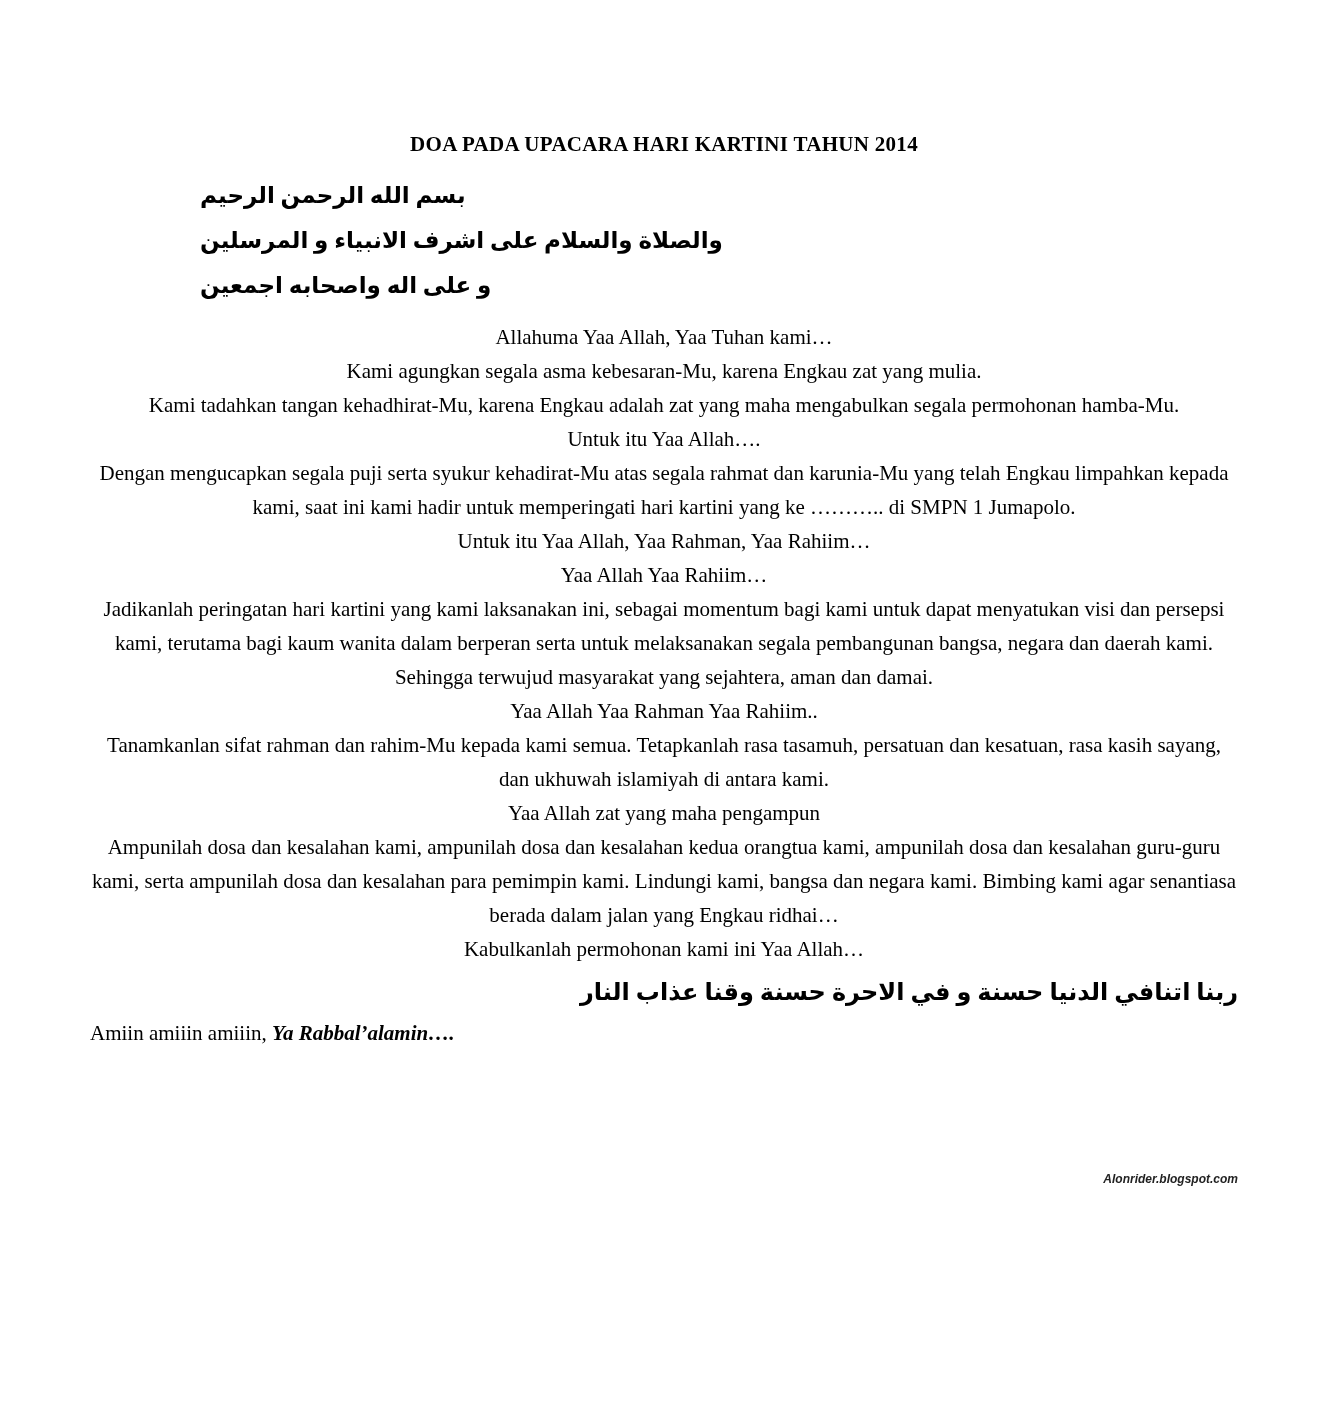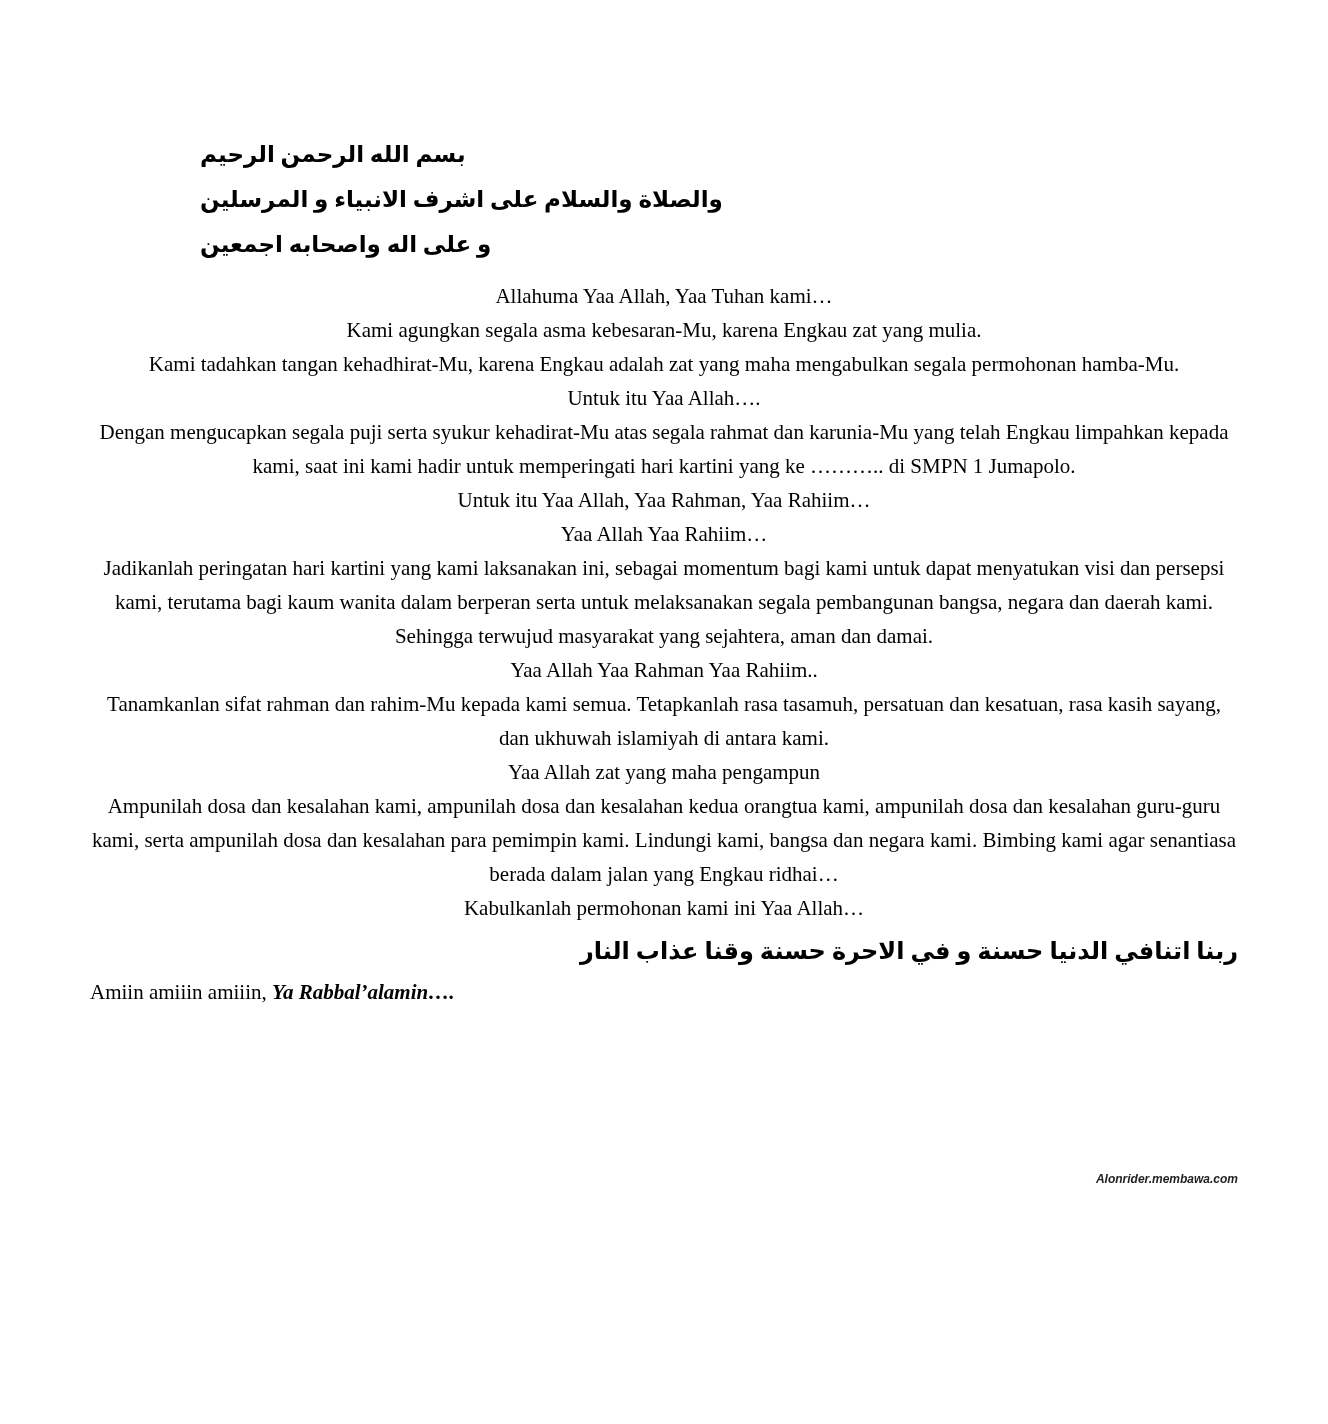--- a/index.html
+++ b/index.html
@@ -76,20 +76,21 @@
     font-weight: bold;
     color: #222222;
   }
 </style>
 </head>
 <body>
 
 <div class="page">
   <div class="content">
 
+    <h1 class="title">DOA PADA UPACARA HARI KARTINI TAHUN 2014</h1>
 
     <div class="arabic-header">
       <p lang="ar">بسم الله الرحمن الرحيم</p>
       <p lang="ar">والصلاة والسلام على اشرف الانبياء و المرسلين</p>
       <p lang="ar">و على اله واصحابه اجمعين</p>
     </div>
 
     <div class="body-text">
       <p>Allahuma Yaa Allah, Yaa Tuhan kami…</p>
       <p>Kami agungkan segala asma kebesaran-Mu, karena Engkau zat yang mulia.</p>
@@ -107,14 +108,14 @@
     </div>
 
     <p class="arabic-closing" lang="ar">ربنا اتنافي الدنيا حسنة و في الاحرة حسنة وقنا عذاب النار</p>
 
     <p class="amiin-line">
       <span>Amiin amiiin amiiin, </span><em>Ya Rabbal’alamin….</em>
     </p>
 
   </div>
 
-  <div class="watermark">Alonrider.membawa.com</div>
+  <div class="watermark">Alonrider.blogspot.com</div>
 </div>
 
 </body></html>

